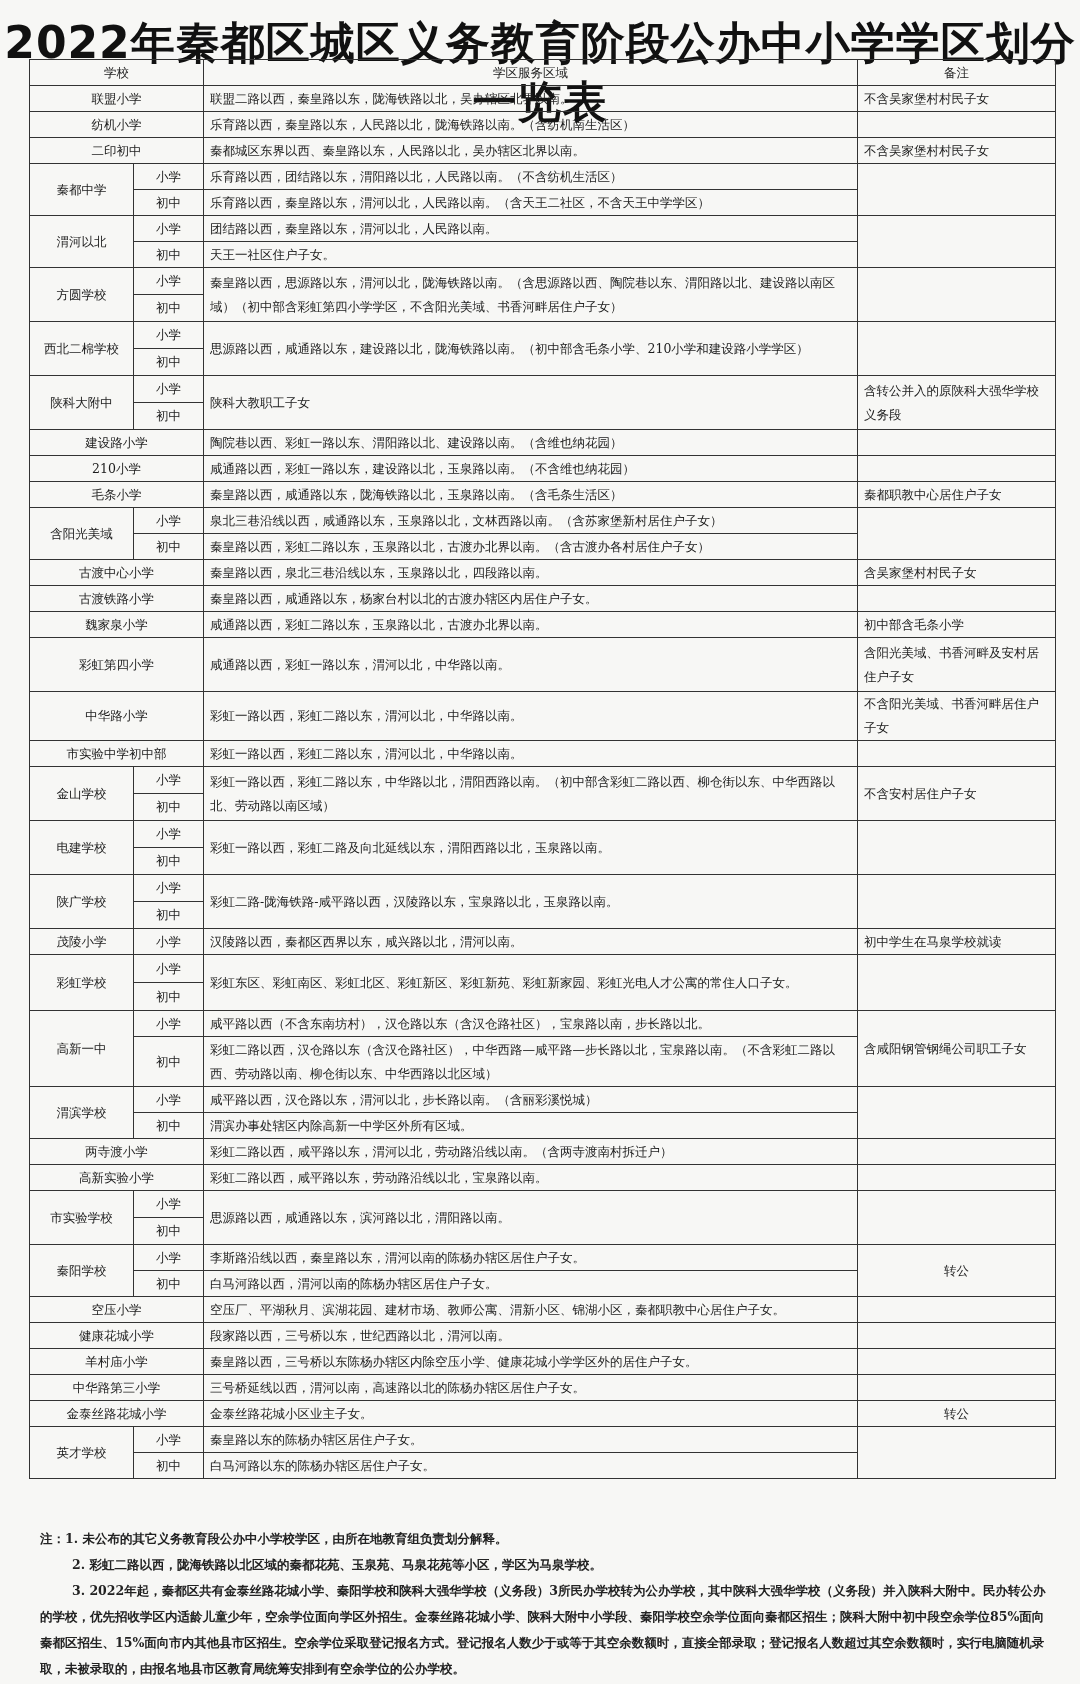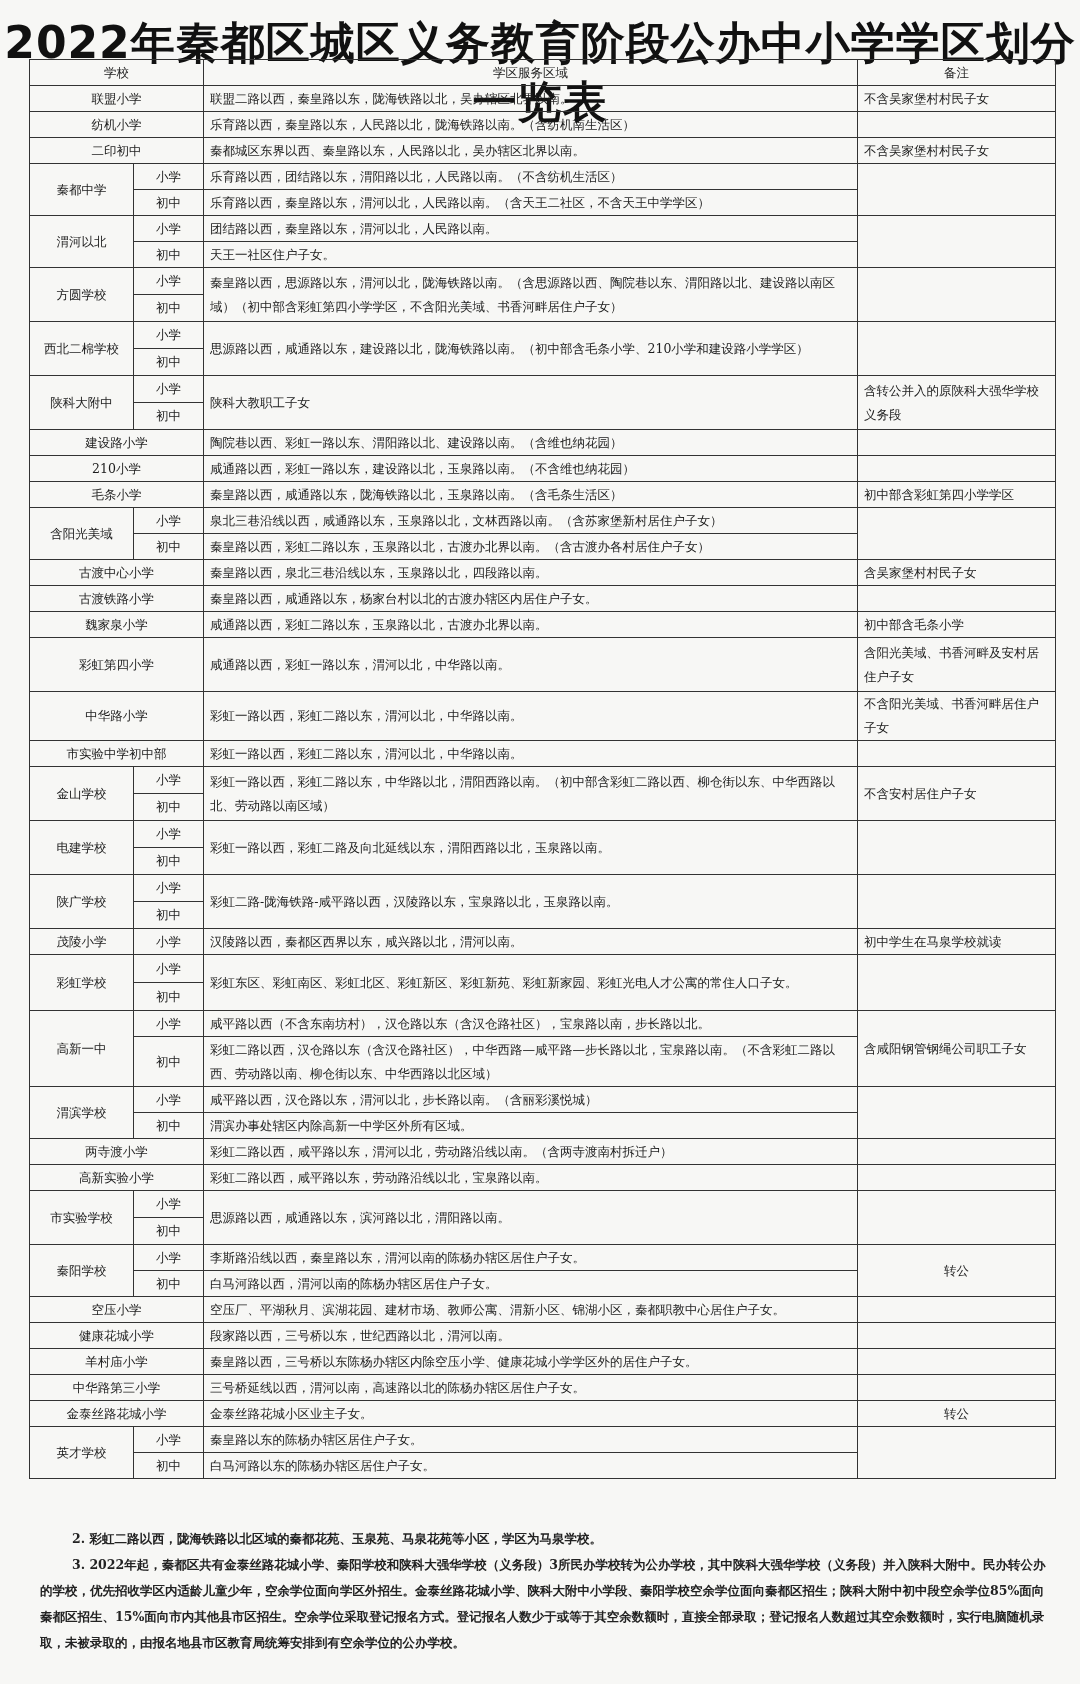--- a/index.html
+++ b/index.html
@@ -100,21 +100,21 @@
         <td class="note"></td>
       </tr>
       <tr style="height: 26px;">
         <td class="c" colspan="2">210小学</td>
         <td class="area">咸通路以西，彩虹一路以东，建设路以北，玉泉路以南。（不含维也纳花园）</td>
         <td class="note"></td>
       </tr>
       <tr style="height: 26px;">
         <td class="c" colspan="2">毛条小学</td>
         <td class="area">秦皇路以西，咸通路以东，陇海铁路以北，玉泉路以南。（含毛条生活区）</td>
-        <td class="note">初中部含彩虹第四小学学区</td>
+        <td class="note">秦都职教中心居住户子女</td>
       </tr>
       <tr style="height: 26px;">
         <td class="c" rowspan="2">含阳光美域</td>
         <td class="c">小学</td>
         <td class="area">泉北三巷沿线以西，咸通路以东，玉泉路以北，文林西路以南。（含苏家堡新村居住户子女）</td>
         <td class="note" rowspan="2"></td>
       </tr>
       <tr style="height: 26px;">
         <td class="c">初中</td>
         <td class="area">秦皇路以西，彩虹二路以东，玉泉路以北，古渡办北界以南。（含古渡办各村居住户子女）</td>
@@ -272,15 +272,16 @@
         <td class="note" rowspan="2"></td>
       </tr>
       <tr style="height: 26px;">
         <td class="c">初中</td>
         <td class="area">白马河路以东的陈杨办辖区居住户子女。</td>
       </tr>
     </tbody>
 </table>
 
 <div class="notes">
+  <p>注：1. 未公布的其它义务教育段公办中小学校学区，由所在地教育组负责划分解释。</p>
   <p class="ind">2. 彩虹二路以西，陇海铁路以北区域的秦都花苑、玉泉苑、马泉花苑等小区，学区为马泉学校。</p>
   <p class="ind" style="text-indent:0;padding-left:0;text-indent:32px;">3. 2022年起，秦都区共有金泰丝路花城小学、秦阳学校和陕科大强华学校（义务段）3所民办学校转为公办学校，其中陕科大强华学校（义务段）并入陕科大附中。民办转公办的学校，优先招收学区内适龄儿童少年，空余学位面向学区外招生。金泰丝路花城小学、陕科大附中小学段、秦阳学校空余学位面向秦都区招生；陕科大附中初中段空余学位85%面向秦都区招生、15%面向市内其他县市区招生。空余学位采取登记报名方式。登记报名人数少于或等于其空余数额时，直接全部录取；登记报名人数超过其空余数额时，实行电脑随机录取，未被录取的，由报名地县市区教育局统筹安排到有空余学位的公办学校。</p>
 </div>
 
 </body></html>

